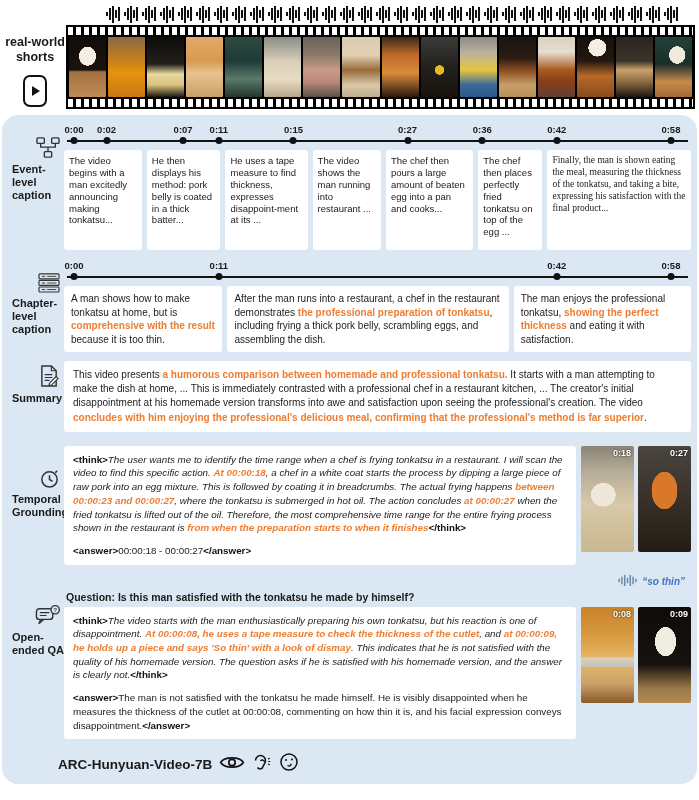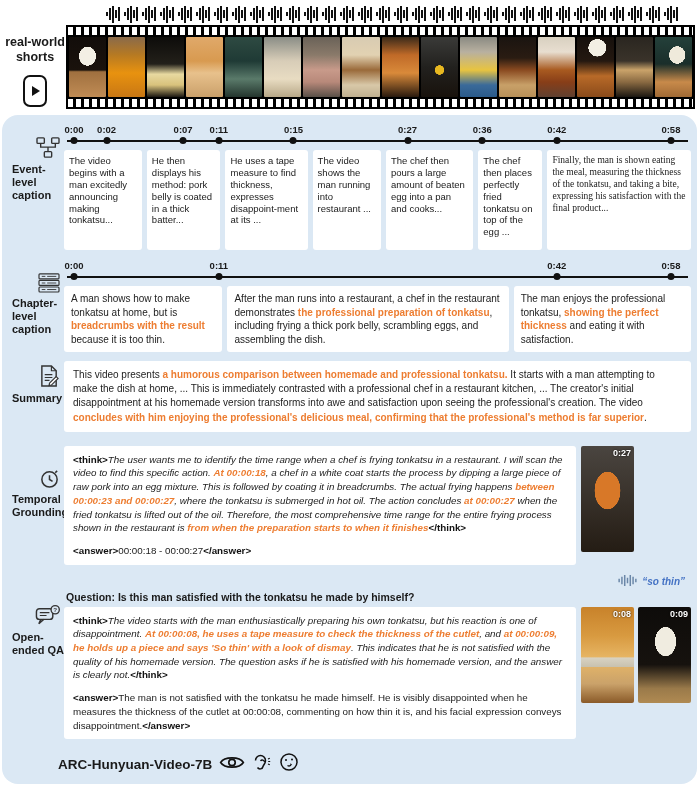--- a/index.html
+++ b/index.html
@@ -351,21 +351,21 @@
             <div class="tl-dot" style="left: 1.6%;"></div>
             <div class="tl-lab" style="left: 1.6%;">0:00</div>
             <div class="tl-dot" style="left: 24.7%;"></div>
             <div class="tl-lab" style="left: 24.7%;">0:11</div>
             <div class="tl-dot" style="left: 78.6%;"></div>
             <div class="tl-lab" style="left: 78.6%;">0:42</div>
             <div class="tl-dot" style="left: 96.8%;"></div>
             <div class="tl-lab" style="left: 96.8%;">0:58</div>
           </div>
         <div class="boxrow">
-            <div class="ch-box" style="flex-grow: 153;"><span class="s-plain">A man shows how to make tonkatsu at home, but is </span><span class="s-ob">breadcrumbs with the result</span><span class="s-plain"> because it is too thin.</span></div>
+            <div class="ch-box" style="flex-grow: 153;"><span class="s-plain">A man shows how to make tonkatsu at home, but is </span><span class="s-ob">comprehensive with the result</span><span class="s-plain"> because it is too thin.</span></div>
             <div class="ch-box" style="flex-grow: 283;"><span class="s-plain">After the man runs into a restaurant, a chef in the restaurant demonstrates </span><span class="s-ob">the professional preparation of tonkatsu</span><span class="s-plain">, including frying a thick pork belly, scrambling eggs, and assembling the dish.</span></div>
             <div class="ch-box" style="flex-grow: 173;"><span class="s-plain">The man enjoys the professional tonkatsu, </span><span class="s-ob">showing the perfect thickness</span><span class="s-plain"> and eating it with satisfaction.</span></div>
           </div>
       </div>
     </div>
 
     <div class="section" style="margin-bottom:14px;">
       <div class="side" style="padding-top:4px;">
         <div class="ic">
           <svg width="21" height="23" viewBox="0 0 22 24">
@@ -393,20 +393,23 @@
         </div>
         <div class="lab">Temporal Grounding</div>
       </div>
       <div class="content">
         <div class="body-row">
           <div class="think-box">
             <p><span class="s-tag">&lt;think&gt;</span><span class="s-it">The user wants me to identify the time range when a chef is frying tonkatsu in a restaurant. I will scan the video to find this specific action. </span><span class="s-oit">At 00:00:18</span><span class="s-it">, a chef in a white coat starts the process by dipping a large piece of raw pork into an egg mixture. This is followed by coating it in breadcrumbs. The actual frying happens </span><span class="s-oit">between 00:00:23 and 00:00:27</span><span class="s-it">, where the tonkatsu is submerged in hot oil. The action concludes </span><span class="s-oit">at 00:00:27</span><span class="s-it"> when the fried tonkatsu is lifted out of the oil. Therefore, the most comprehensive time range for the entire frying process shown in the restaurant is </span><span class="s-oit">from when the preparation starts to when it finishes</span><span class="s-tag">&lt;/think&gt;</span></p>
             <p><span class="s-tag">&lt;answer&gt;</span><span class="s-plain">00:00:18 - 00:00:27</span><span class="s-tag">&lt;/answer&gt;</span></p>
           </div>
           <div class="thumbs">
+              <div class="thumb" style="background: radial-gradient(42% 20% at 42% 46%, rgb(239, 232, 218) 55%, rgba(0, 0, 0, 0) 56%), linear-gradient(rgb(138, 132, 120) 0%, rgb(184, 173, 152) 25%, rgb(216, 201, 168) 55%, rgb(200, 184, 144) 100%);">
+                <span class="tmark">0:18</span>
+              </div>
               <div class="thumb" style="background: radial-gradient(44% 32% at 50% 42%, rgb(216, 120, 40) 55%, rgba(0, 0, 0, 0) 56%), linear-gradient(rgb(74, 69, 64) 0%, rgb(58, 51, 44) 45%, rgb(36, 28, 20) 100%);">
                 <span class="tmark">0:27</span>
               </div>
             </div>
         </div>
       </div>
     </div>
 
     <div class="section qa">
       <div class="side" style="padding-top:30px;">

